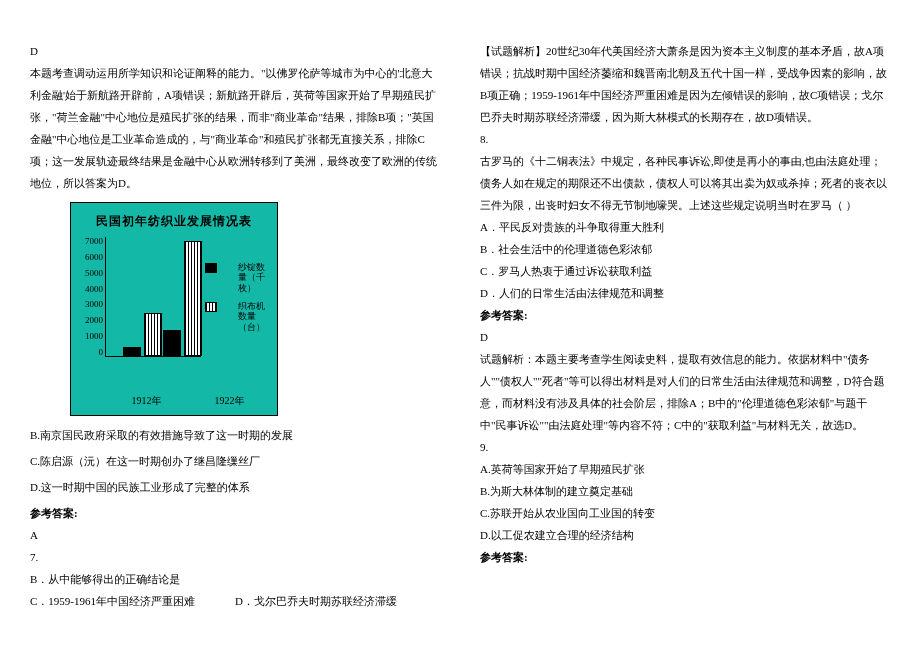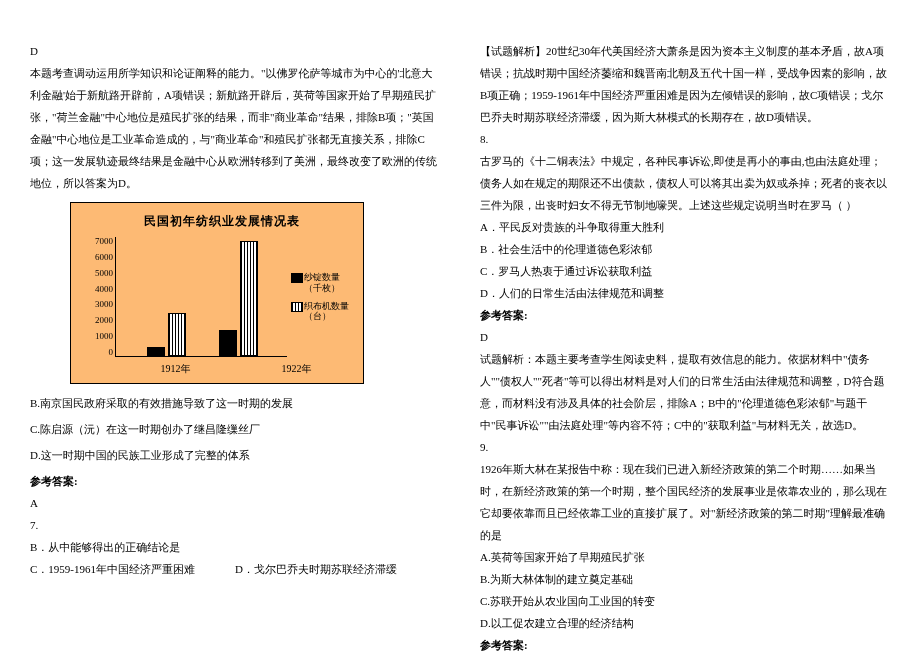--- a/index.html
+++ b/index.html
@@ -21,24 +21,24 @@
     flex: 1;
     min-width: 0;
   }
   .p { margin: 0; }
   .ref { font-weight: bold; }
   .answer { margin: 4px 0; }
 
   
   .chart-box {
     border: 1.5px solid #000;
-    width: 294px;
+    width: 208px;
     margin: 8px 0 8px 40px;
-    padding: 6px 6px 4px 16px;
-    background: #fdba74;
+    padding: 6px 6px 4px 6px;
+    background: #14b8a6;
   }
   .chart-title {
     text-align: center;
     font-weight: bold;
     font-size: 12px;
     margin-bottom: 4px;
     letter-spacing: 1px;
   }
   .chart-inner {
     display: flex;
@@ -77,32 +77,33 @@
   .bar.solid { background: #000; }
   .bar.hatched {
     background: repeating-linear-gradient(90deg,#000 0,#000 1px,#fff 1px,#fff 3px);
   }
   .xaxis {
     display: flex;
     justify-content: center;
     font-size: 10px;
     margin-left: 28px;
     padding-top: 2px;
+    margin-top: 32px;
   }
   .xaxis span { flex:1; text-align:center; }
   .legend {
     width: 66px;
     display: flex;
     flex-direction: column;
     justify-content: center;
     gap: 8px;
     font-size: 9px;
     line-height: 1.15;
   }
-  .legend-item { display: flex; align-items: flex-start; gap: 1px; }
+  .legend-item { display: flex; align-items: flex-start; gap: 21px; }
   .swatch {
     width: 12px; height: 10px; border: 1px solid #000; flex-shrink: 0;
     margin-top: 1px;
   }
   .swatch.solid { background:#000; }
   .swatch.hatched {
     background: repeating-linear-gradient(90deg,#000 0,#000 1px,#fff 1px,#fff 3px);
   }
   .chart-row { display:flex; align-items:flex-start; }
 </style>
@@ -179,21 +180,20 @@
     <p class="p">古罗马的《十二铜表法》中规定，各种民事诉讼,即使是再小的事由,也由法庭处理；债务人如在规定的期限还不出债款，债权人可以将其出卖为奴或杀掉；死者的丧衣以三件为限，出丧时妇女不得无节制地嚎哭。上述这些规定说明当时在罗马（   ）</p>
     <p class="p">A．平民反对贵族的斗争取得重大胜利</p>
     <p class="p">B．社会生活中的伦理道德色彩浓郁</p>
     <p class="p">C．罗马人热衷于通过诉讼获取利益</p>
     <p class="p">D．人们的日常生活由法律规范和调整</p>
     <p class="p ref">参考答案:</p>
     <p class="p">D</p>
     <p class="p">试题解析：本题主要考查学生阅读史料，提取有效信息的能力。依据材料中"债务人""债权人""死者"等可以得出材料是对人们的日常生活由法律规范和调整，D符合题意，而材料没有涉及具体的社会阶层，排除A；B中的"伦理道德色彩浓郁"与题干中"民事诉讼""由法庭处理"等内容不符；C中的"获取利益"与材料无关，故选D。</p>
 
     <p class="p">9.</p>
-    <p class="p">1926年斯大林在某报告中称：现在我们已进入新经济政策的第二个时期……如果当时，在新经济政策的第一个时期，整个国民经济的发展事业是依靠农业的，那么现在它却要依靠而且已经依靠工业的直接扩展了。对"新经济政策的第二时期"理解最准确的是</p>
     <p class="p">A.英荷等国家开始了早期殖民扩张</p>
     <p class="p">B.为斯大林体制的建立奠定基础</p>
     <p class="p">C.苏联开始从农业国向工业国的转变</p>
     <p class="p">D.以工促农建立合理的经济结构</p>
     <p class="p ref">参考答案:</p>
 
   </div>
 </div>
 
 </body></html>

